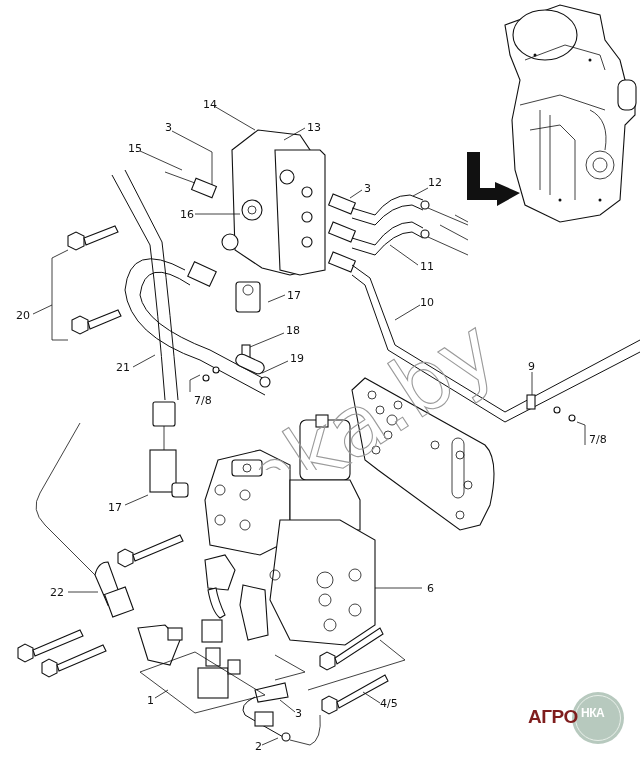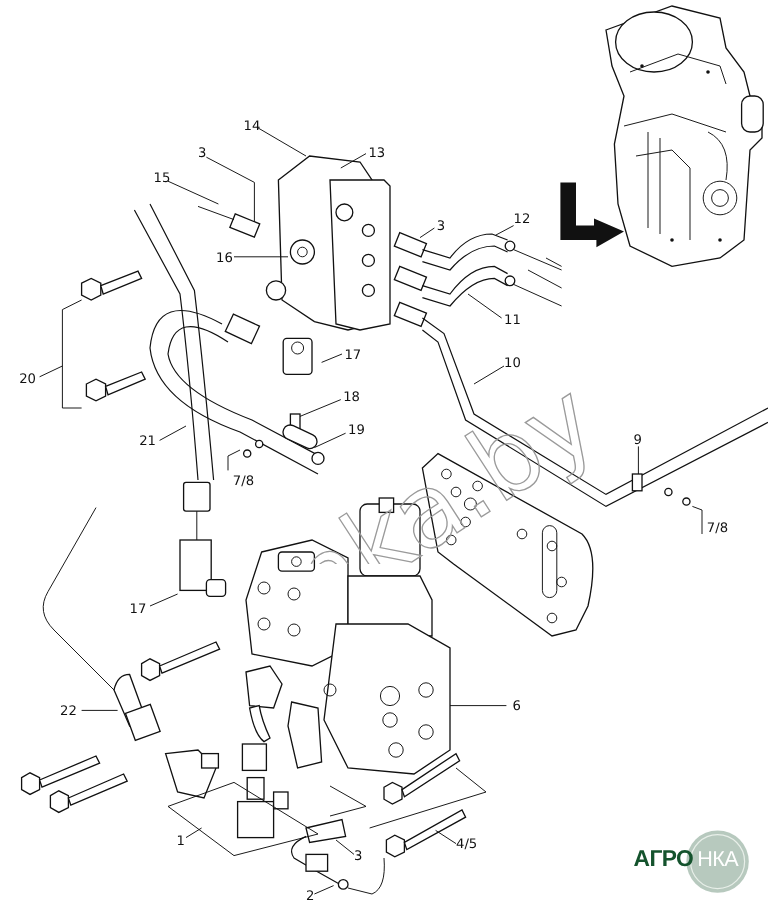--- a/index.html
+++ b/index.html
@@ -13,22 +13,22 @@
   .wm { position:absolute; left:190px; top:280px; width:300px; height:190px;
         pointer-events:none; }
   .wm text { font-family:"DejaVu Sans", sans-serif; font-size:84px; fill:none;
              stroke:#9a9a9a; stroke-width:1.1; }
   .logo { position:absolute; left:528px; top:692px; width:96px; height:56px; }
   .logo-circle { position:absolute; left:44px; top:0; width:52px; height:52px;
                  border-radius:50%; background:#b7c9be; }
   .logo-ring { position:absolute; left:47px; top:3px; width:44px; height:44px;
                border-radius:50%; border:1.5px solid #e8efe9; }
   .logo-left { position:absolute; left:0; top:14px; font-weight:bold; font-size:19px;
-               color:#14532d; letter-spacing:-0.5px; }
-  .logo-right { position:absolute; left:53px; top:14px; font-weight:normal; font-size:18px;
+               color:#7f1d1d; letter-spacing:-0.5px; }
+  .logo-right { position:absolute; left:53px; top:14px; font-weight:bold; font-size:12px;
                 color:#ffffff; letter-spacing:-0.5px; }
 </style>
 </head>
 <body>
 
 <svg id="stage" viewBox="0 0 640 761" xmlns="http://www.w3.org/2000/svg">
 
   <g>
     <path class="part" d="M505,25 L560,5 L600,15 L605,40 L620,60 L625,80 L635,85 L635,115 L625,125 L620,200 L600,215 L560,222 L525,205 L515,170 L512,120 L520,80 L510,55 Z"></path>
     <ellipse class="part" cx="545" cy="35" rx="32" ry="25"></ellipse>

